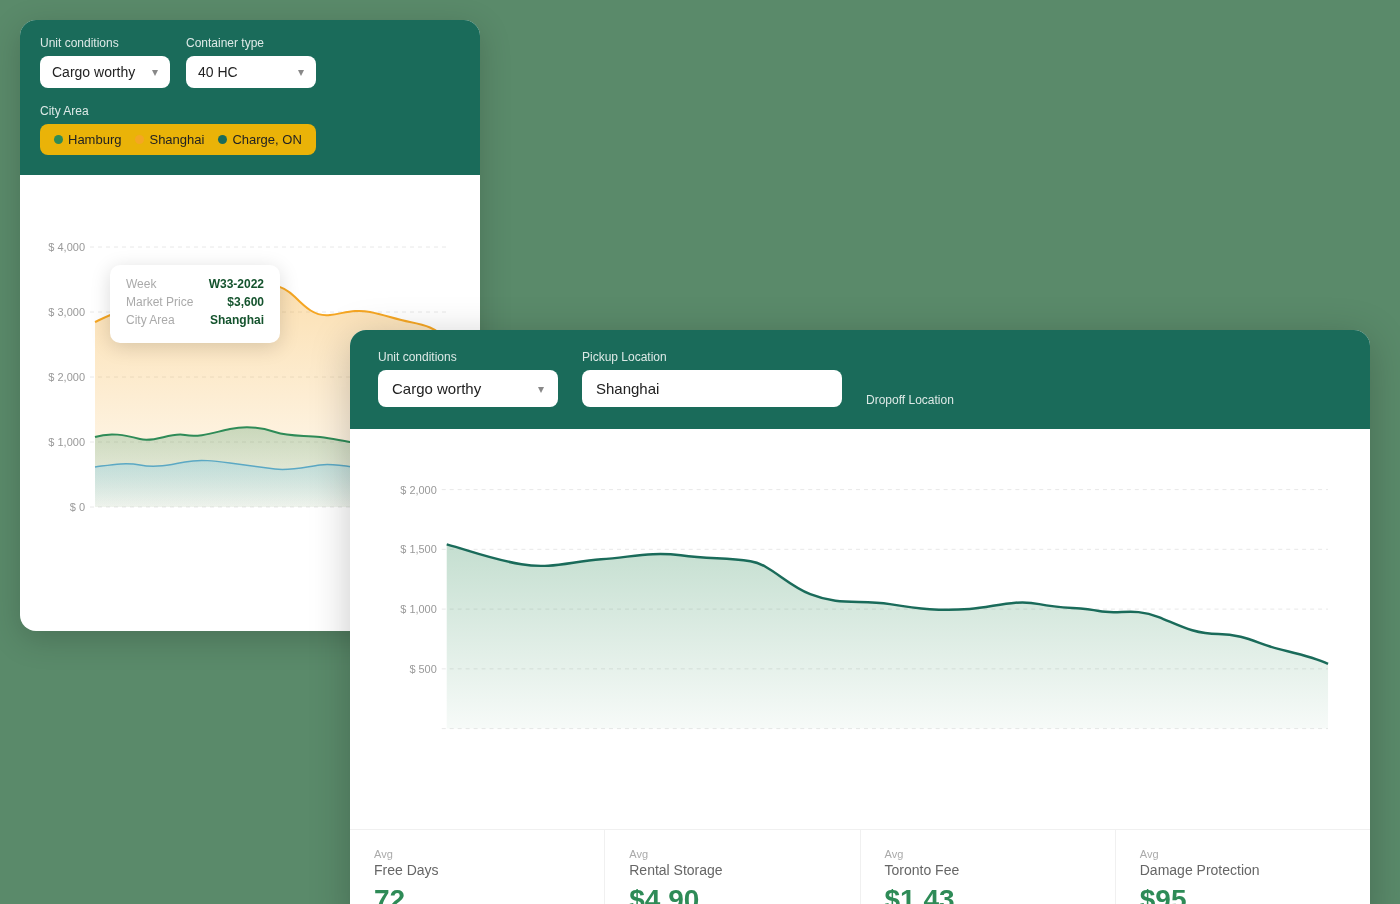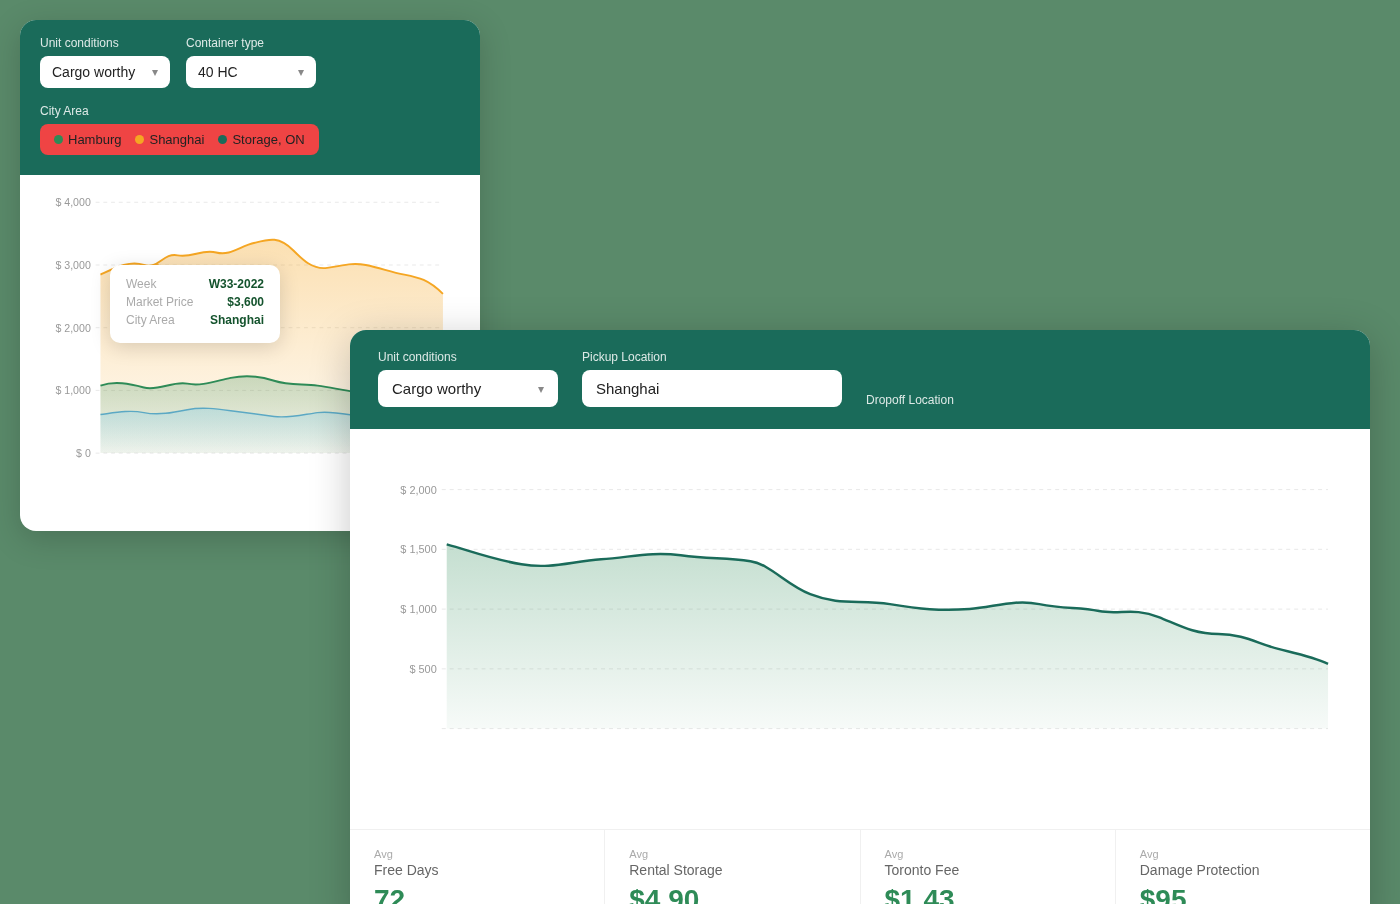--- a/index.html
+++ b/index.html
@@ -68,21 +68,21 @@
       font-size: 12px;
     }
 
     .city-area-group {
       display: flex;
       flex-direction: column;
       gap: 6px;
     }
 
     .city-pills {
-      background: #ef4444;
+      background: #eab308;
       border-radius: 8px;
       padding: 8px 14px;
       display: flex;
       align-items: center;
       gap: 14px;
     }
 
     .city-pill {
       display: flex;
       align-items: center;
@@ -97,21 +97,21 @@
       height: 9px;
       border-radius: 50%;
     }
 
     .dot-green { background: #2e8b57; }
     .dot-orange { background: #f5a623; }
     .dot-teal { background: #1a6b5a; }
 
     .chart-area-back {
       padding: 8px 20px 20px 20px;
-      height: 356px;
+      height: 456px;
       position: relative;
     }
 
     .chart-svg-back {
       width: 100%;
       height: 100%;
     }
 
     
     .tooltip-box {
@@ -274,21 +274,21 @@
           <div class="city-pill">
             <div class="dot dot-green"></div>
             <span>Hamburg</span>
           </div>
           <div class="city-pill">
             <div class="dot dot-orange"></div>
             <span>Shanghai</span>
           </div>
           <div class="city-pill">
             <div class="dot dot-teal"></div>
-            <span>Storage, ON</span>
+            <span>Charge, ON</span>
           </div>
         </div>
       </div>
     </div>
   </div>
 
   <div class="chart-area-back">
     <svg class="chart-svg-back" viewBox="0 0 420 340">
 
       <line x1="50" y1="20" x2="410" y2="20" class="grid-line"></line>

